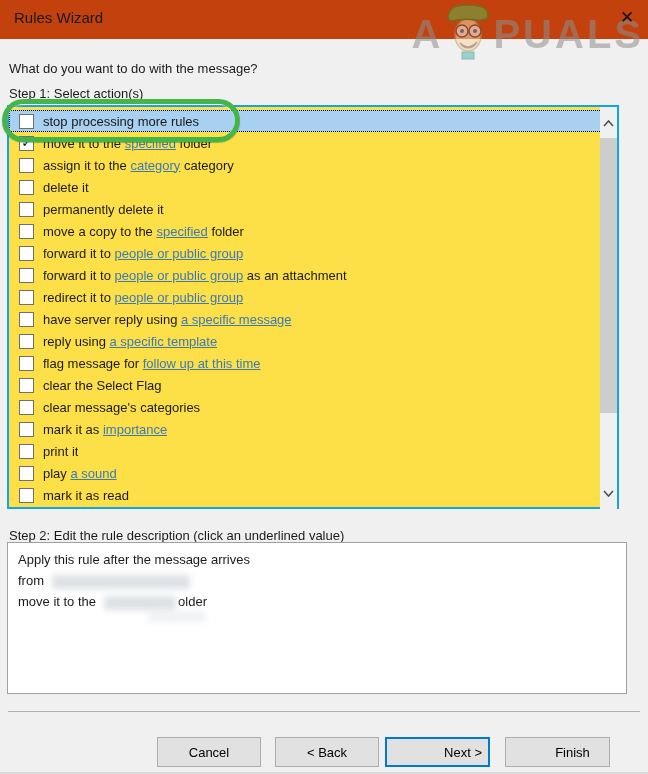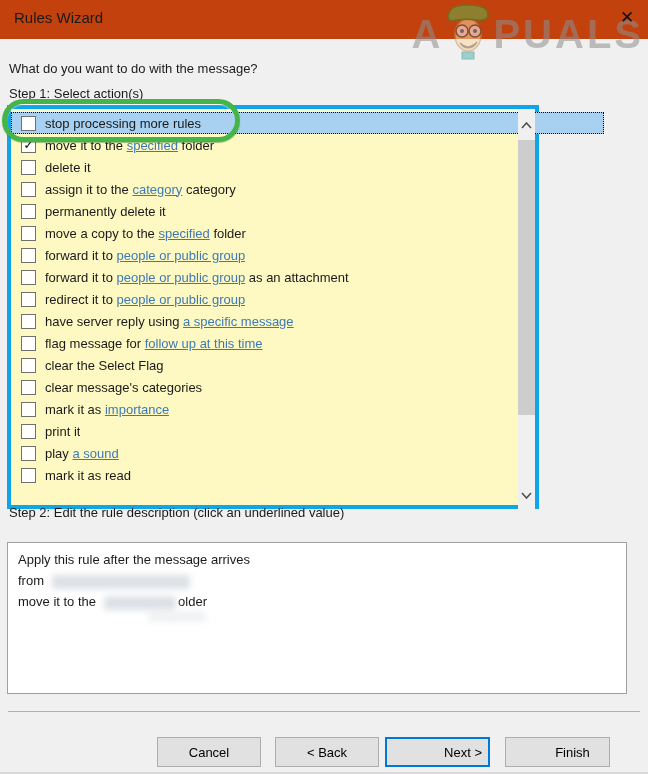--- a/index.html
+++ b/index.html
@@ -14,24 +14,24 @@
   .close{position:absolute;right:8px;top:5px;width:26px;height:26px;text-align:center;
     line-height:26px;font-size:17px;color:#111;z-index:9;cursor:default;}
   
   .watermark{position:absolute;top:2px;right:4px;display:flex;align-items:flex-end;
     opacity:.55;z-index:5;pointer-events:none;}
   .wm-letter{font-size:40px;font-weight:800;color:#8f8f8f;letter-spacing:3px;line-height:56px;}
   .wm-mascot{margin:0 1px -2px 1px;}
   
   .heading{position:absolute;left:9px;top:61px;font-size:13px;}
   .step1-label{position:absolute;left:9px;top:86px;font-size:13px;}
-  .step2-label{position:absolute;left:9px;top:505px;font-size:13px;}
-  
-  .listbox{position:absolute;left:7px;top:105px;width:532px;height:404px;background:#fef9c3;
-    border:4px solid #0ea5e9;box-sizing:border-box;}
+  .step2-label{position:absolute;left:9px;top:528px;font-size:13px;}
+  
+  .listbox{position:absolute;left:7px;top:105px;width:612px;height:404px;background:#fde047;
+    border:2px solid #0ea5e9;box-sizing:border-box;}
   .rows{position:absolute;left:0;top:3px;width:593px;}
   .row{height:22px;display:flex;align-items:center;font-size:13px;white-space:nowrap;}
   .row.selected{background:#a8d0f0;outline:1px dotted #000;outline-offset:-1px;}
   .cb{flex:none;width:13px;height:13px;border:1px solid #707070;background:#fff;
     margin-left:10px;margin-right:9px;font-size:12px;line-height:13px;text-align:center;color:#000;}
   .txt{overflow:hidden;}
   .link{color:#3d7ab5;text-decoration:underline;}
   
   .scrollbar{position:absolute;right:0;top:0;width:17px;height:402px;background:#f0f0f0;}
   .sb-btn{position:absolute;left:0;width:17px;height:28px;display:flex;align-items:center;justify-content:center;}
@@ -95,28 +95,28 @@
         <div class="row selected">
           <span class="cb"></span>
           <span class="txt">stop processing more rules</span>
         </div>
         <div class="row">
           <span class="cb">✓</span>
           <span class="txt">move it to the <span class="link">specified</span> folder</span>
         </div>
         <div class="row">
           <span class="cb"></span>
+          <span class="txt">assign it to the <span class="link">category</span> category</span>
+        </div>
+        <div class="row">
+          <span class="cb"></span>
           <span class="txt">delete it</span>
         </div>
         <div class="row">
           <span class="cb"></span>
-          <span class="txt">assign it to the <span class="link">category</span> category</span>
-        </div>
-        <div class="row">
-          <span class="cb"></span>
           <span class="txt">permanently delete it</span>
         </div>
         <div class="row">
           <span class="cb"></span>
           <span class="txt">move a copy to the <span class="link">specified</span> folder</span>
         </div>
         <div class="row">
           <span class="cb"></span>
           <span class="txt">forward it to <span class="link">people or public group</span></span>
         </div>
@@ -124,20 +124,24 @@
           <span class="cb"></span>
           <span class="txt">forward it to <span class="link">people or public group</span> as an attachment</span>
         </div>
         <div class="row">
           <span class="cb"></span>
           <span class="txt">redirect it to <span class="link">people or public group</span></span>
         </div>
         <div class="row">
           <span class="cb"></span>
           <span class="txt">have server reply using <span class="link">a specific message</span></span>
+        </div>
+        <div class="row">
+          <span class="cb"></span>
+          <span class="txt">reply using <span class="link">a specific template</span></span>
         </div>
         <div class="row">
           <span class="cb"></span>
           <span class="txt">flag message for <span class="link">follow up at this time</span></span>
         </div>
         <div class="row">
           <span class="cb"></span>
           <span class="txt">clear the Select Flag</span>
         </div>
         <div class="row">

